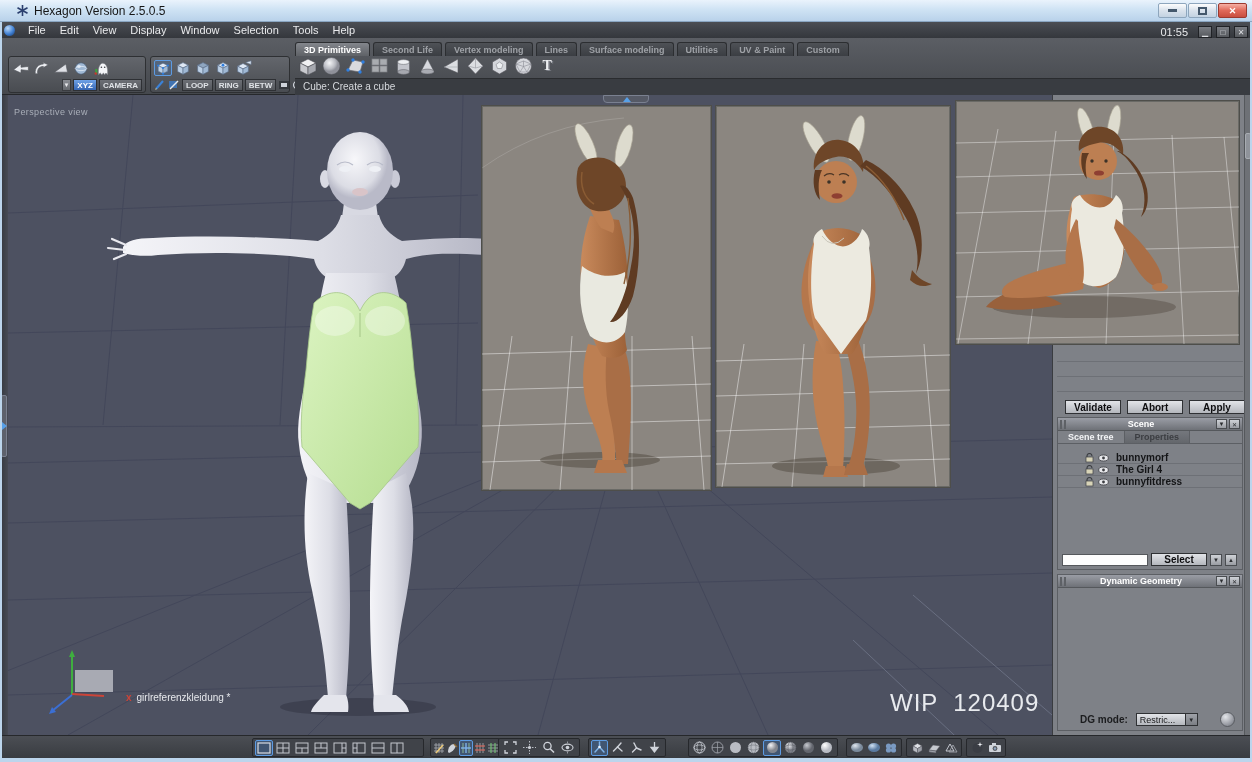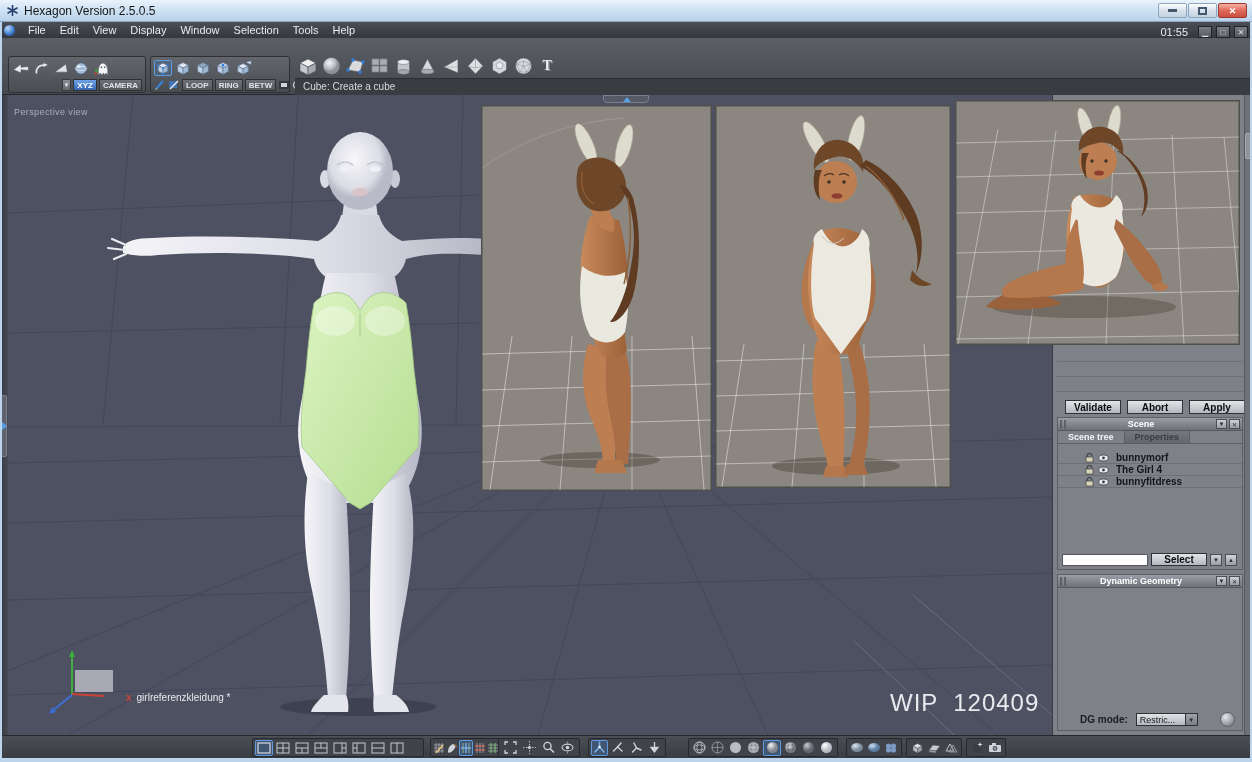--- a/index.html
+++ b/index.html
@@ -1,19 +1,19 @@
 <!DOCTYPE html>
 <html><head>
 <meta charset="utf-8">
 <style>
   html,body{margin:0;padding:0;background:#9db8d2;}
   *{box-sizing:border-box;}
   .window{position:relative;width:1252px;height:762px;overflow:hidden;font-family:"Liberation Sans",sans-serif;background:#45484d;}
   
-  .titlebar{position:absolute;left:0;top:0;width:100%;height:22px;background:linear-gradient(#eaf3fc,#cfe3f4 45%,#b9d2ea);display:flex;align-items:center;padding-left:6px;color:#151515;font-size:12px;border-bottom:1px solid #8aa6c2;}
+  .titlebar{position:absolute;left:0;top:0;width:100%;height:22px;background:linear-gradient(#eaf3fc,#cfe3f4 45%,#b9d2ea);display:flex;align-items:center;padding-left:16px;color:#151515;font-size:12px;border-bottom:1px solid #8aa6c2;}
   .app-icon{width:13px;height:13px;margin-right:5px;}
   .tb-btns{position:absolute;right:5px;top:3px;display:flex;gap:1px;}
   .tb-btn{width:29px;height:15px;border:1px solid #8ea6bd;border-radius:2px;background:linear-gradient(#fdfdfd,#d9e2ec 50%,#c3d2e2);display:flex;align-items:center;justify-content:center;font-size:9px;color:#3a4b5c;}
   .tb-btn.close{background:linear-gradient(#f6b0a5,#e0695a 50%,#c94e3f);border-color:#9c3a30;color:#fff;font-weight:bold;}
   .tb-min-glyph{width:9px;height:3px;background:#44586c;}
   .tb-max-glyph{width:9px;height:8px;border:2px solid #44586c;}
   
   .menubar{position:absolute;left:0;top:22px;width:100%;height:16px;background:linear-gradient(#4b4e54,#34373c);display:flex;align-items:center;color:#e9eaec;font-size:11px;}
   .menu-logo{width:11px;height:11px;border-radius:50%;margin:0 6px 0 4px;background:radial-gradient(circle at 35% 30%,#bcd9f7,#3f7fd2 55%,#16335f);}
   .menu-item{padding:1px 7px;cursor:default;}
@@ -132,20 +132,30 @@
     <div class="menu-right">
       <span class="clock">01:55</span>
       <div class="mb-btn">▁</div>
       <div class="mb-btn">□</div>
       <div class="mb-btn">✕</div>
     </div>
   </div>
 
   <div class="toolzone">
 
+    <div class="tabs">
+      <div class="tab active">3D Primitives</div>
+      <div class="tab">Second Life</div>
+      <div class="tab">Vertex modeling</div>
+      <div class="tab">Lines</div>
+      <div class="tab">Surface modeling</div>
+      <div class="tab">Utilities</div>
+      <div class="tab">UV &amp; Paint</div>
+      <div class="tab">Custom</div>
+    </div>
 
     <div class="toolgroup" style="left:8px;width:138px;">
       <div class="tg-icons">
         <span class="bt">
             <svg width="22" height="17" viewBox="0 0 22 17">
               <path d="M2 10 L11 3 L11 7 L20 6 L20 11 L11 10 L11 14 Z" fill="#eceef2" stroke="#55575e" stroke-width=".8"></path>
             </svg>
           </span>
         <span class="bt">
             <svg width="22" height="17" viewBox="0 0 22 17">

